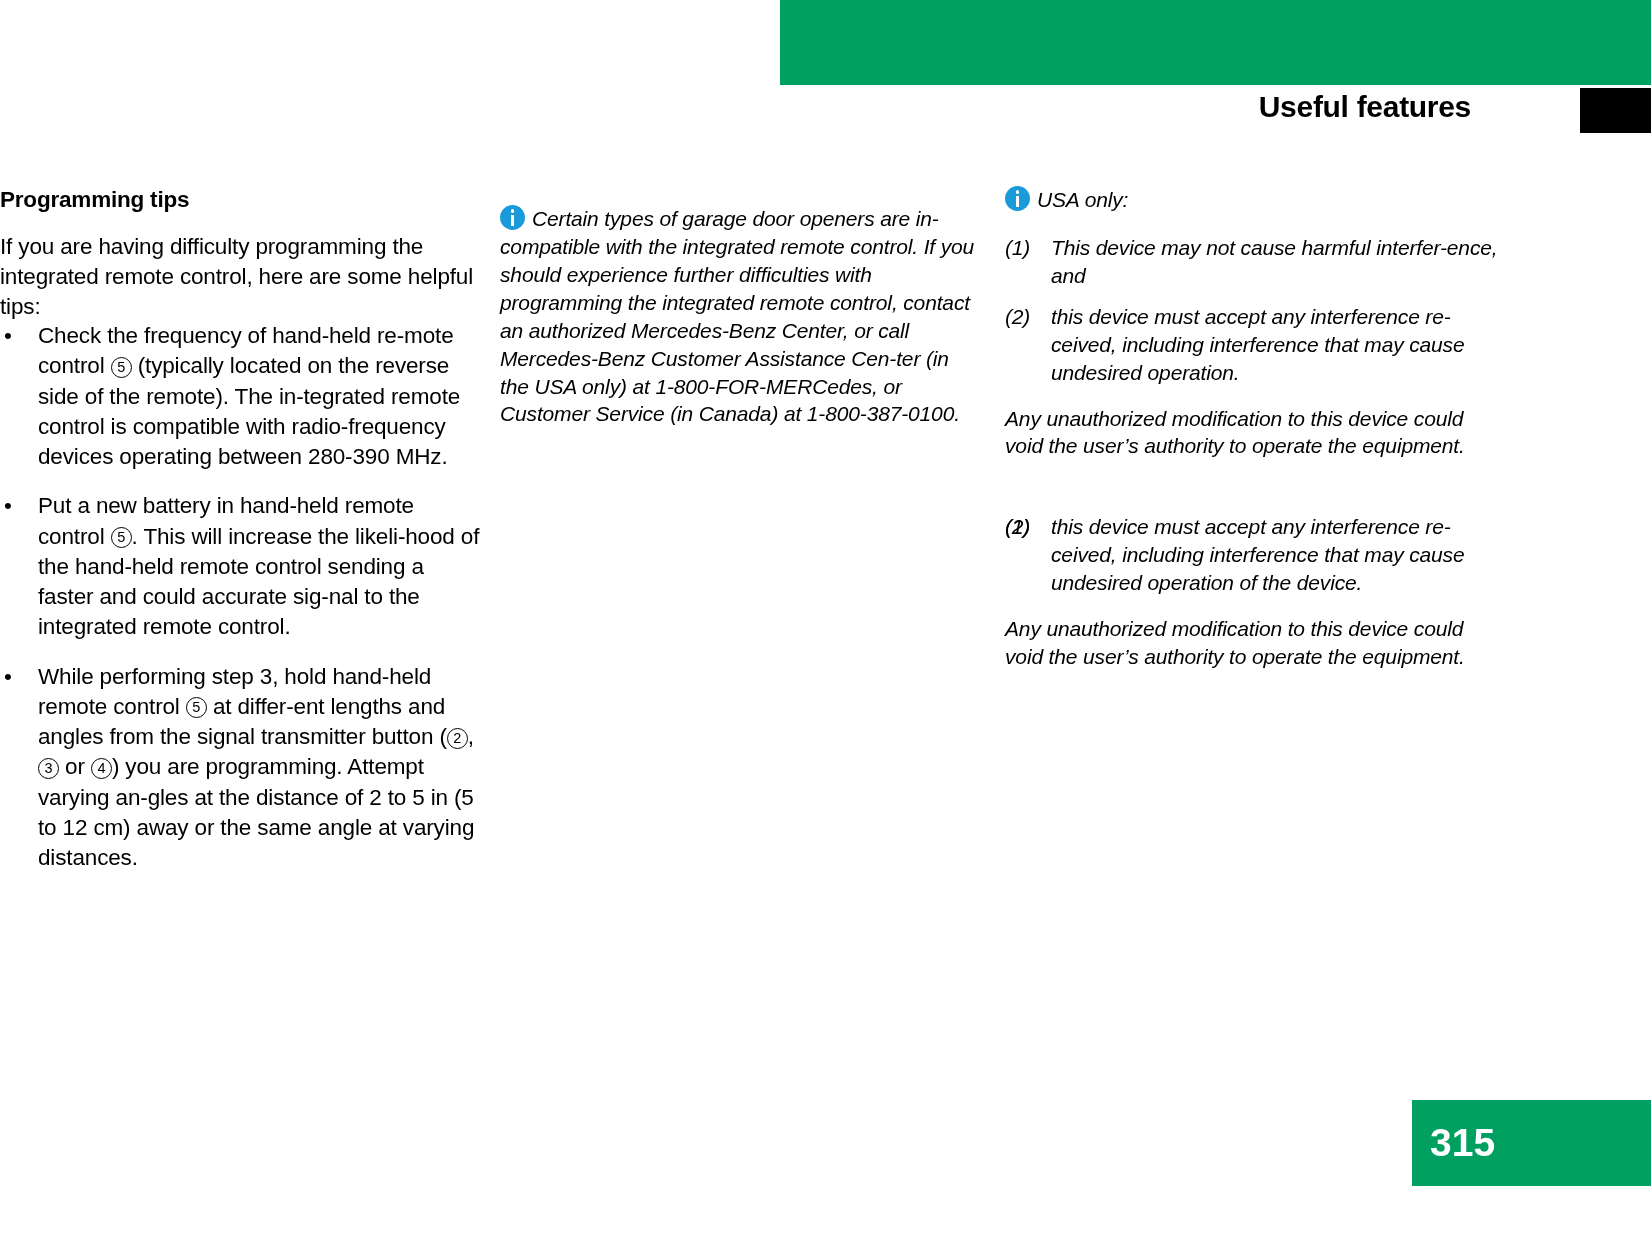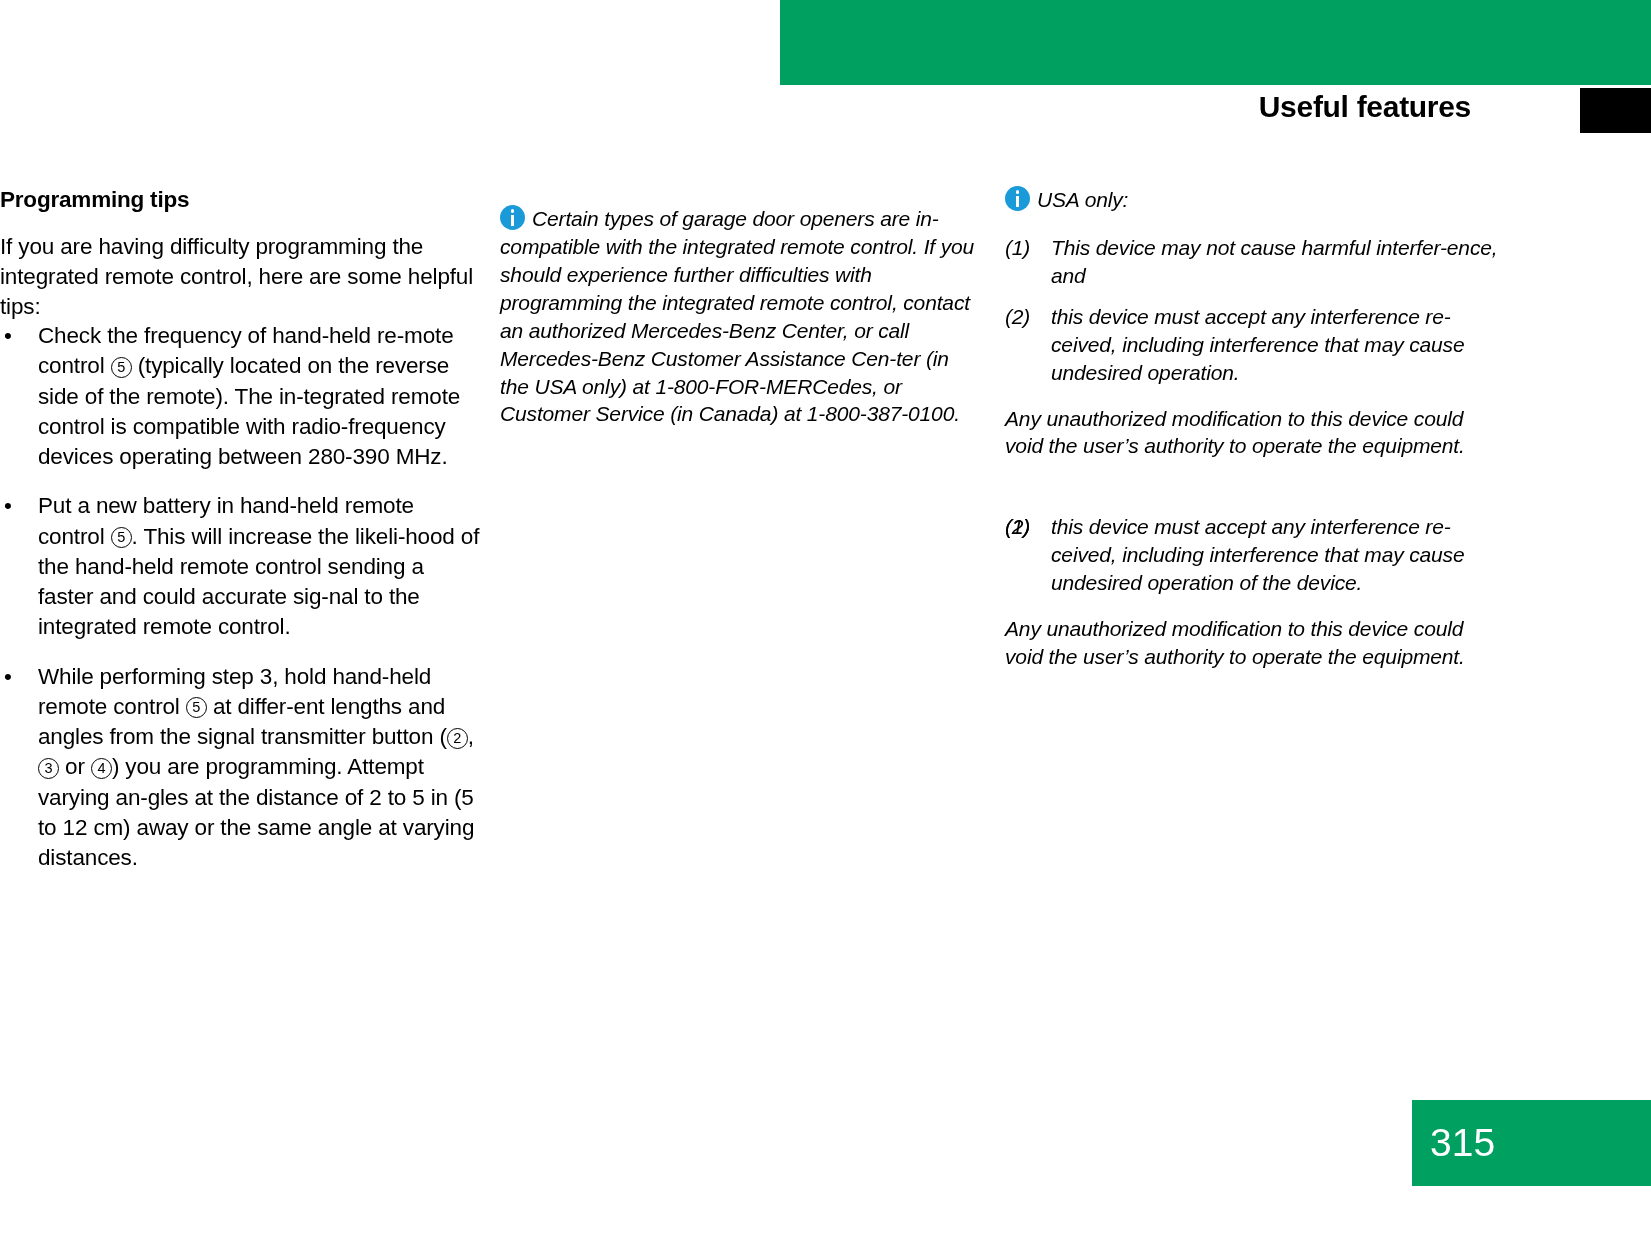--- a/index.html
+++ b/index.html
@@ -141,21 +141,21 @@
 
   
   .footer-green {
     position:absolute; left:1412px; top:1100px;
     width:239px; height:86px;
     background:#00a160;
   }
   .footer-pageno {
     position:absolute; left:1412px; top:1100px;
     width:239px; height:86px;
-    color:#ffffff; font-size:39px; font-weight:normal;
+    color:#ffffff; font-size:39px; font-weight:bold;
     display:flex; align-items:center;
     padding-left:18px;
     letter-spacing:0px;
   }
 </style>
 </head>
 <body>
 
 <div class="page">
 

